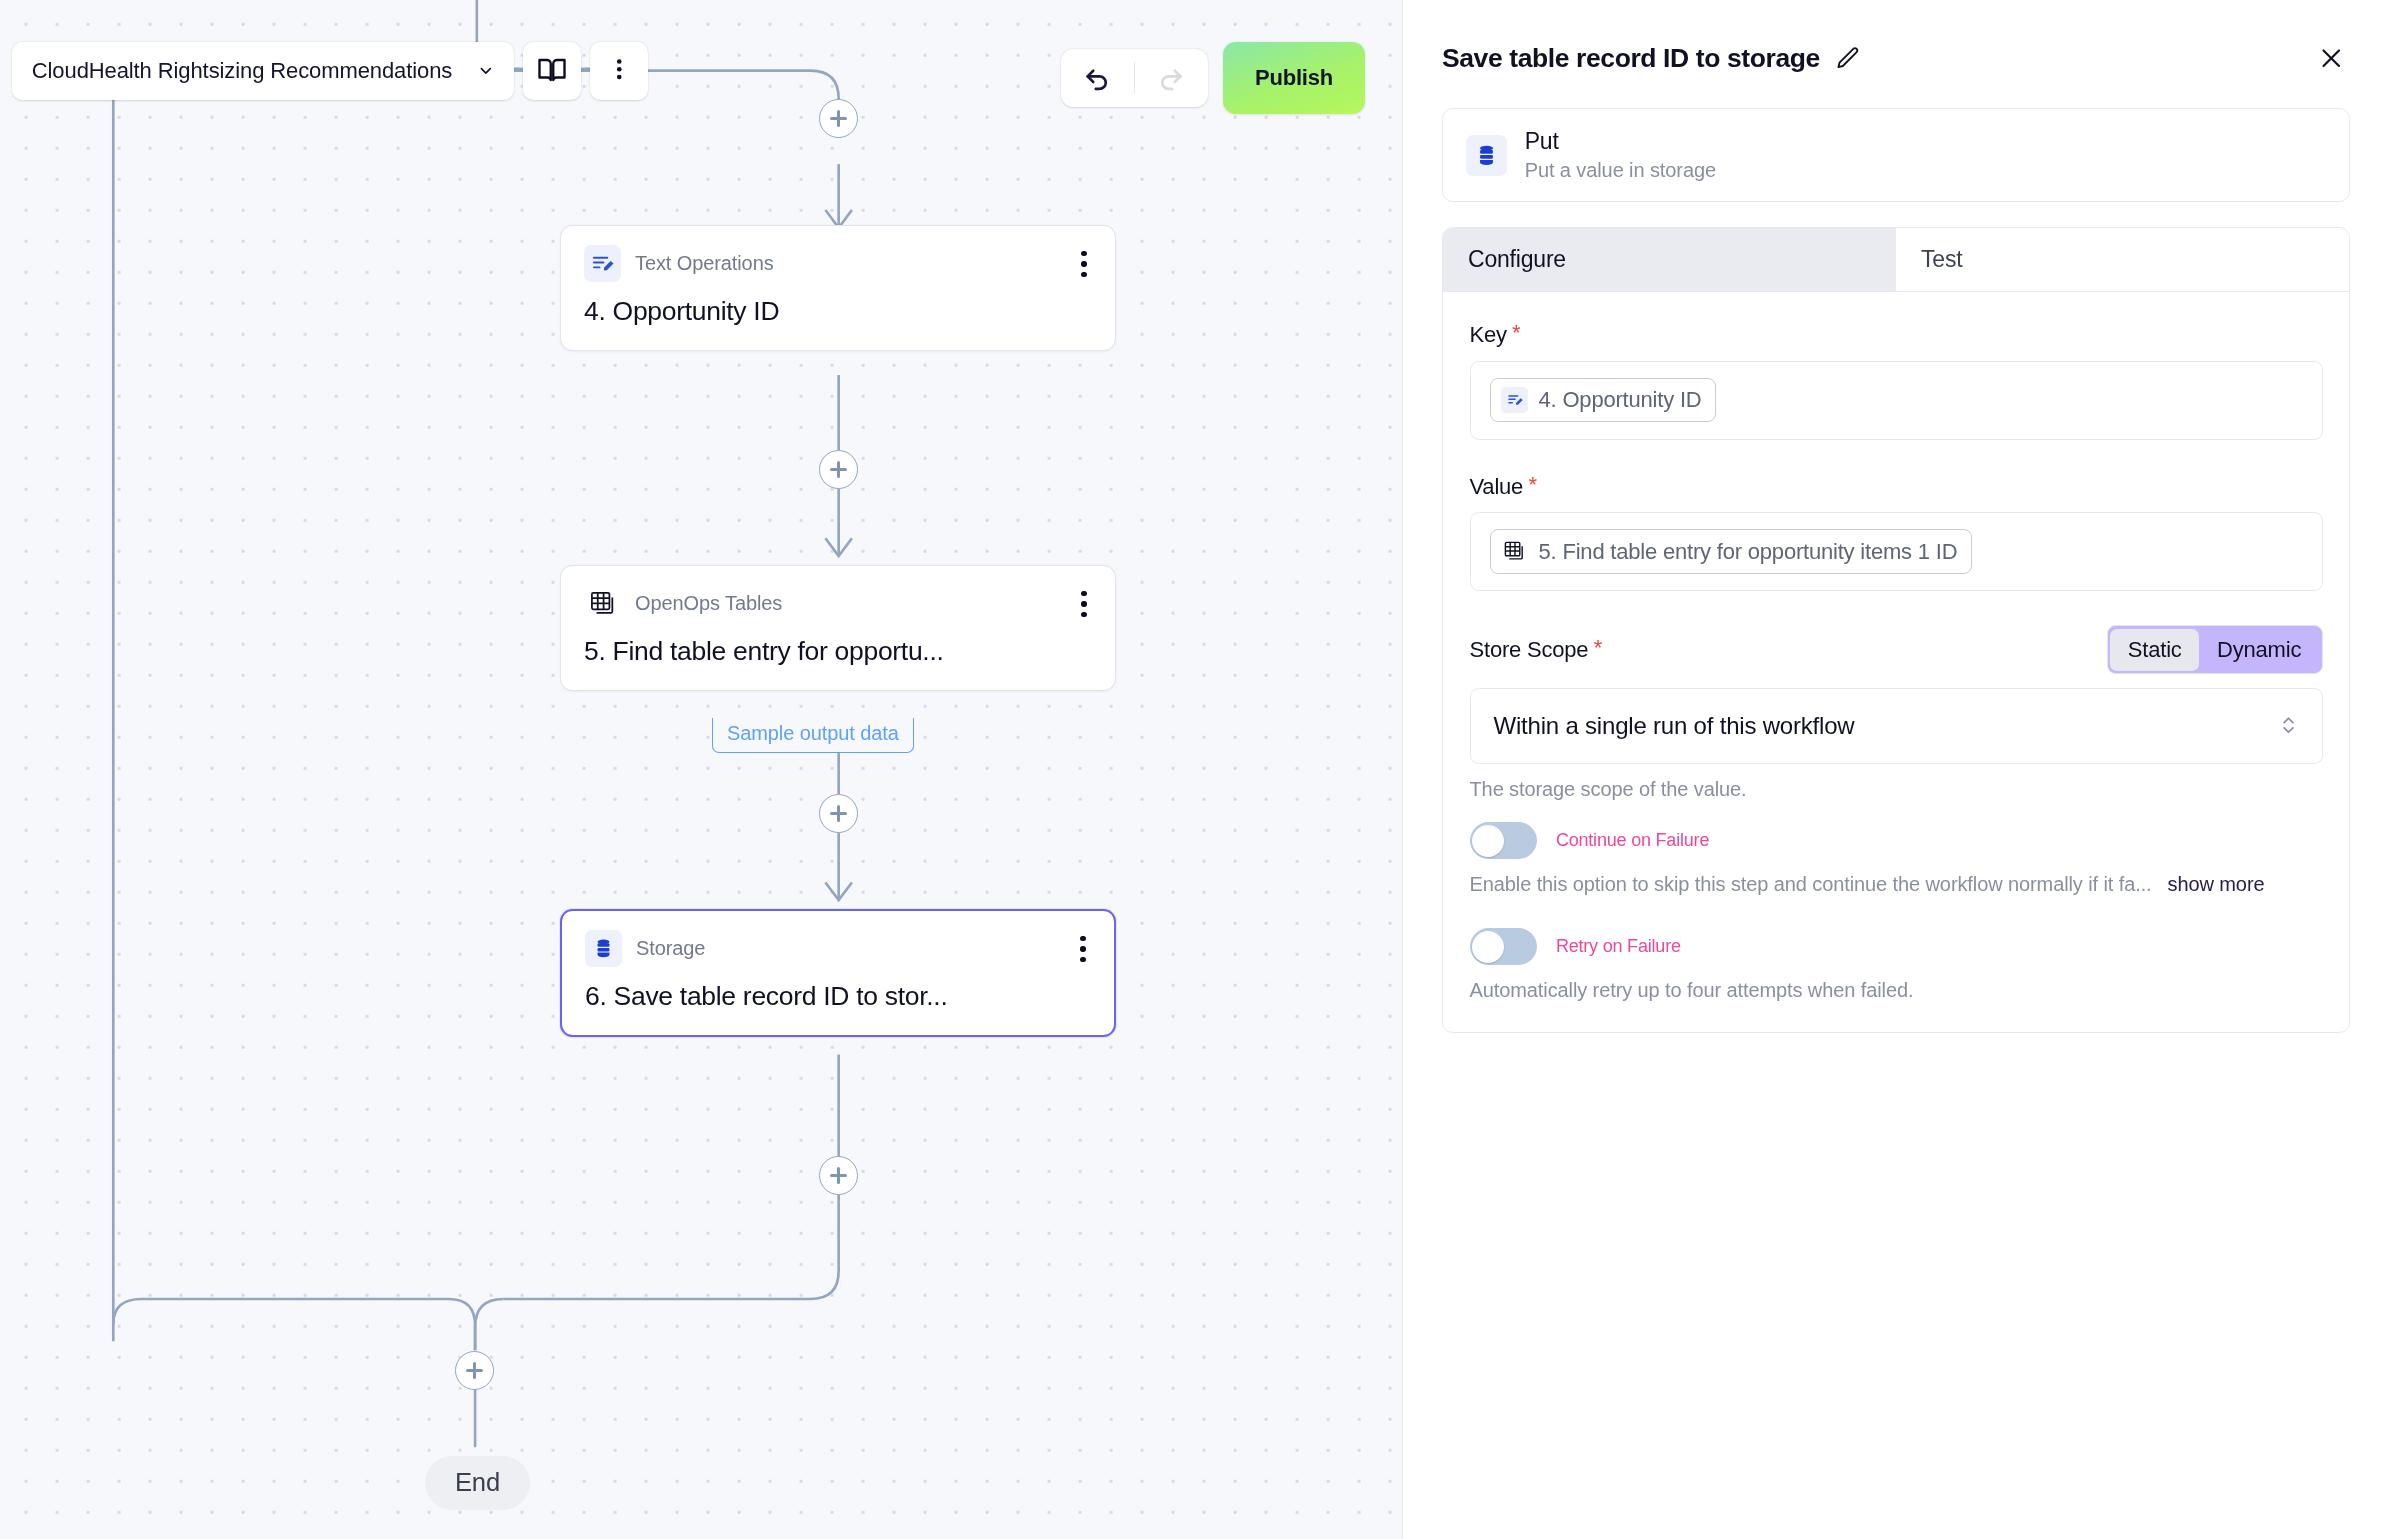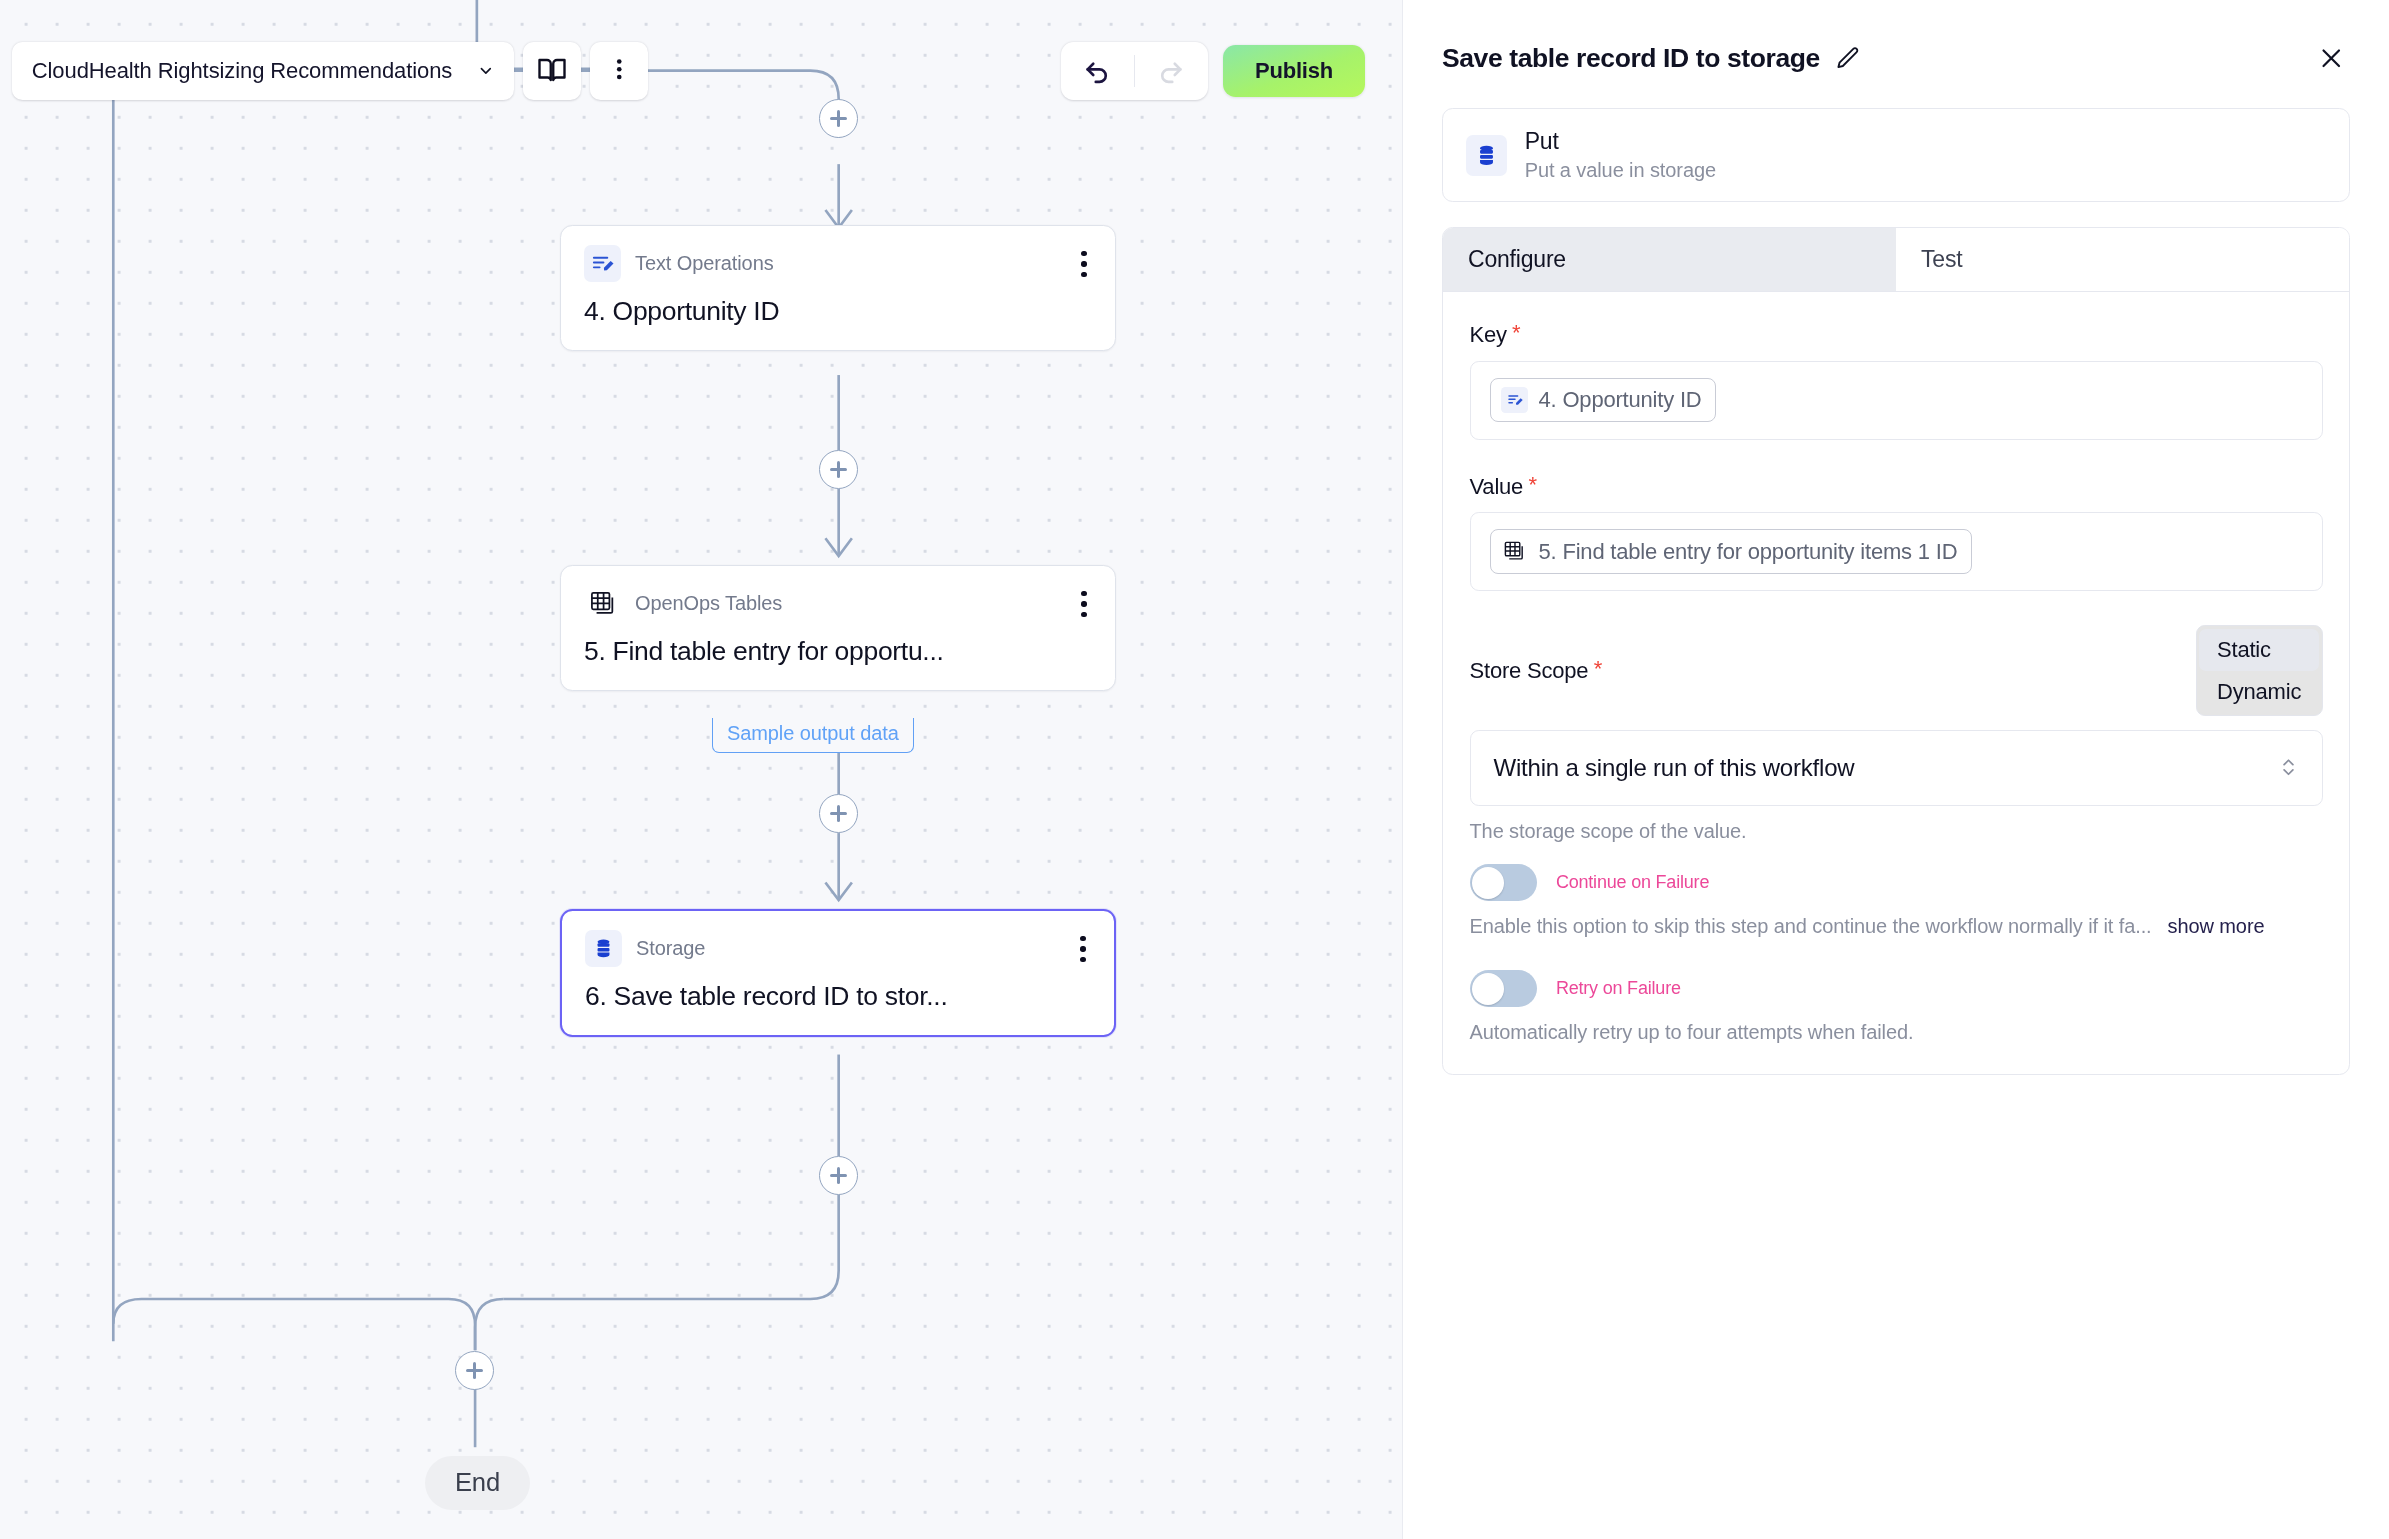--- a/index.html
+++ b/index.html
@@ -45,21 +45,21 @@
   
   .tb-right { position: absolute; right: 37px; top: 42px; display: flex; align-items: center; gap: 15px; z-index: 6; }
   .undo-group {
     height: 58px; width: 147px; background: #fff; border-radius: 12.4px;
     display: flex; align-items: center;
     box-shadow: 0 0.9px 2.6px rgba(16,24,40,.10), 0 0.9px 1.8px rgba(16,24,40,.06);
   }
   .undo-group .seg { flex: 1; display: flex; align-items: center; justify-content: center; cursor: pointer; }
   .undo-group .divider { width: 0.9px; height: 32px; background: #e6e8ef; }
   .publish-btn {
-    height: 52px; padding: 0 32px; border-radius: 12.4px;
+    height: 72px; padding: 0 32px; border-radius: 12.4px;
     background: linear-gradient(160deg, #8ae7a8 0%, #a6f26a 55%, #b6f75c 100%);
     display: flex; align-items: center; justify-content: center;
     font-size: 22px; font-weight: 700; color: #14142b; letter-spacing: -0.2px;
     border: none; cursor: pointer;
     box-shadow: 0 0.9px 2.6px rgba(16,24,40,.10);
   }
 
   
   .node {
     position: absolute; width: 556px; background: #fff;
@@ -145,21 +145,21 @@
   .chip {
     display: inline-flex; align-items: center; gap: 10.6px;
     border: 0.9px solid #c9ccd6; border-radius: 8px;
     padding: 8px 14px 8px 10.6px; background: #fff;
   }
   .chip-icon { width: 26.5px; height: 26.5px; border-radius: 4.4px; background: #eef1fb; display: flex; align-items: center; justify-content: center; flex: 0 0 26.5px; }
   .chip-icon.plain { background: transparent; }
   .chip-text { font-size: 22px; color: #5f6575; letter-spacing: -0.2px; white-space: nowrap; }
 
   .scope-row { margin-top: 34px; display: flex; align-items: center; }
-  .seg-toggle { margin-left: auto; display: flex; border: 0.9px solid #e3e5ec; border-radius: 8.8px; padding: 2.6px; background: #e5e5e5; flex-direction: column; }
+  .seg-toggle { margin-left: auto; display: flex; border: 0.9px solid #e3e5ec; border-radius: 8.8px; padding: 2.6px; background: #c4b5fd; }
   .seg-opt { font-size: 22px; color: #101223; padding: 8px 17.7px; border-radius: 7px; letter-spacing: -0.2px; cursor: pointer; }
   .seg-opt.active { background: #e6e8ee; }
 
   .select-shell {
     margin-top: 14px; border: 0.9px solid #e6e8ef; border-radius: 8.8px; height: 76px;
     display: flex; align-items: center; padding: 0 23px; cursor: pointer; background: #fff;
   }
   .select-value { font-size: 24px; color: #101223; letter-spacing: -0.2px; }
   .select-caret { margin-left: auto; }
 

